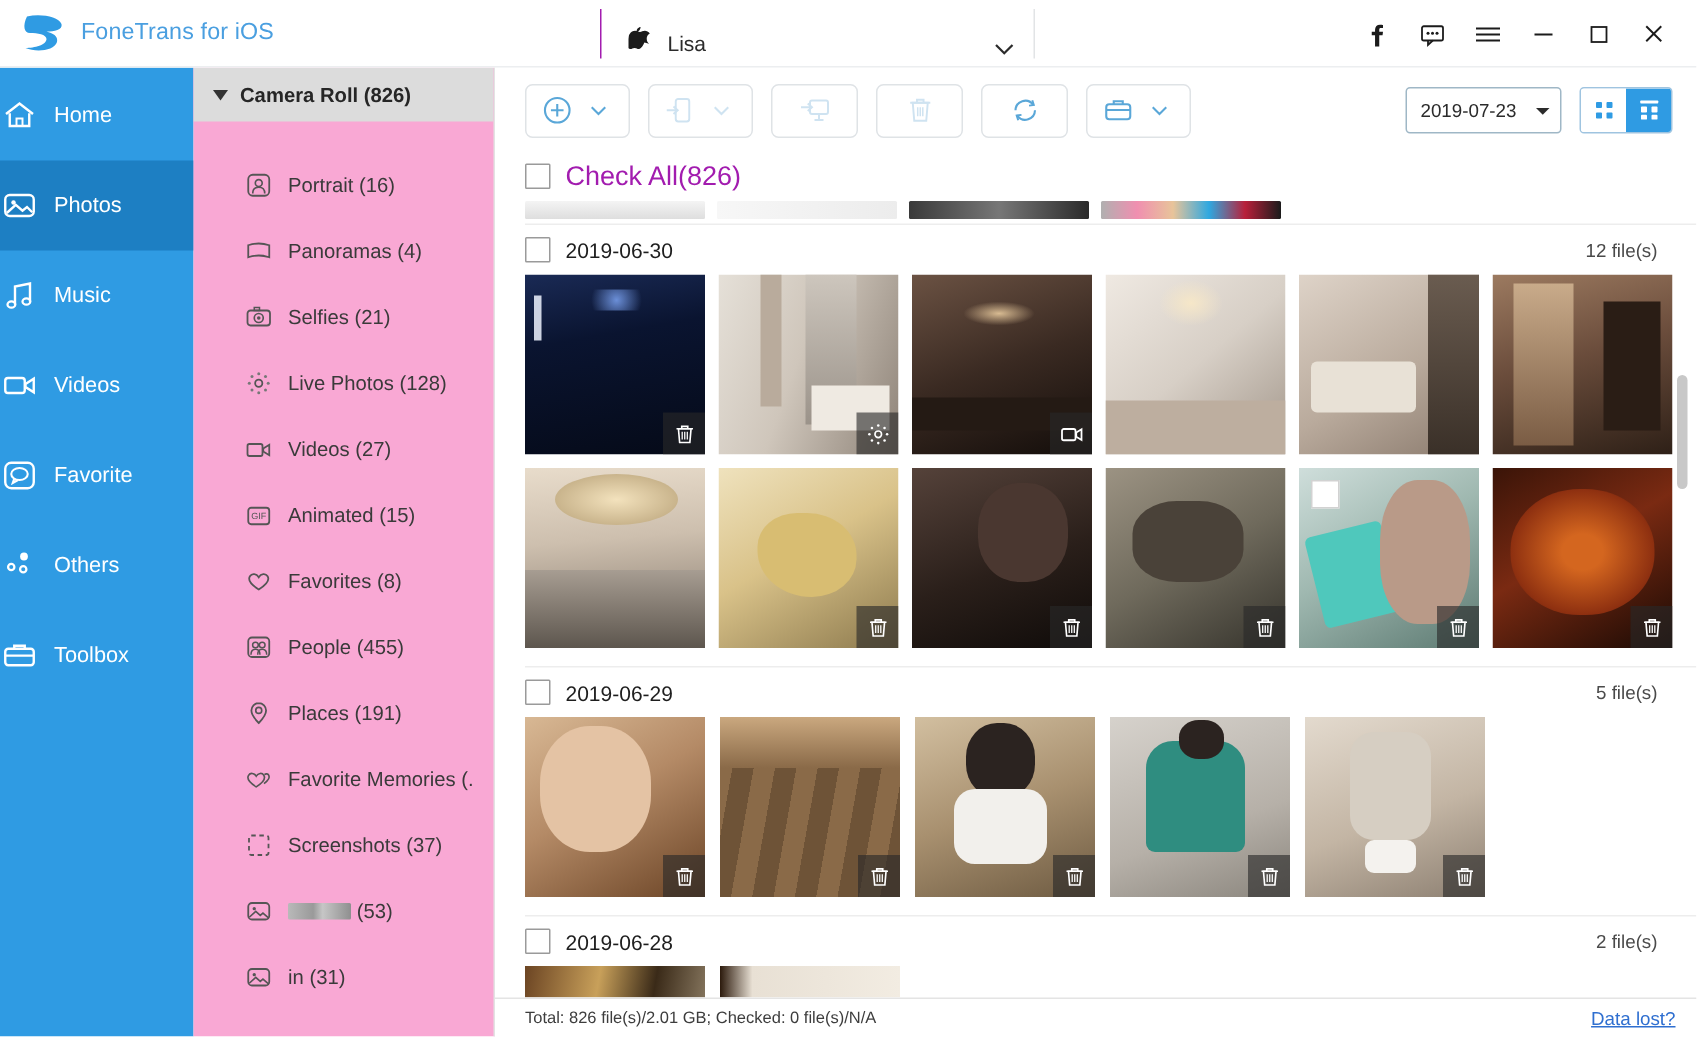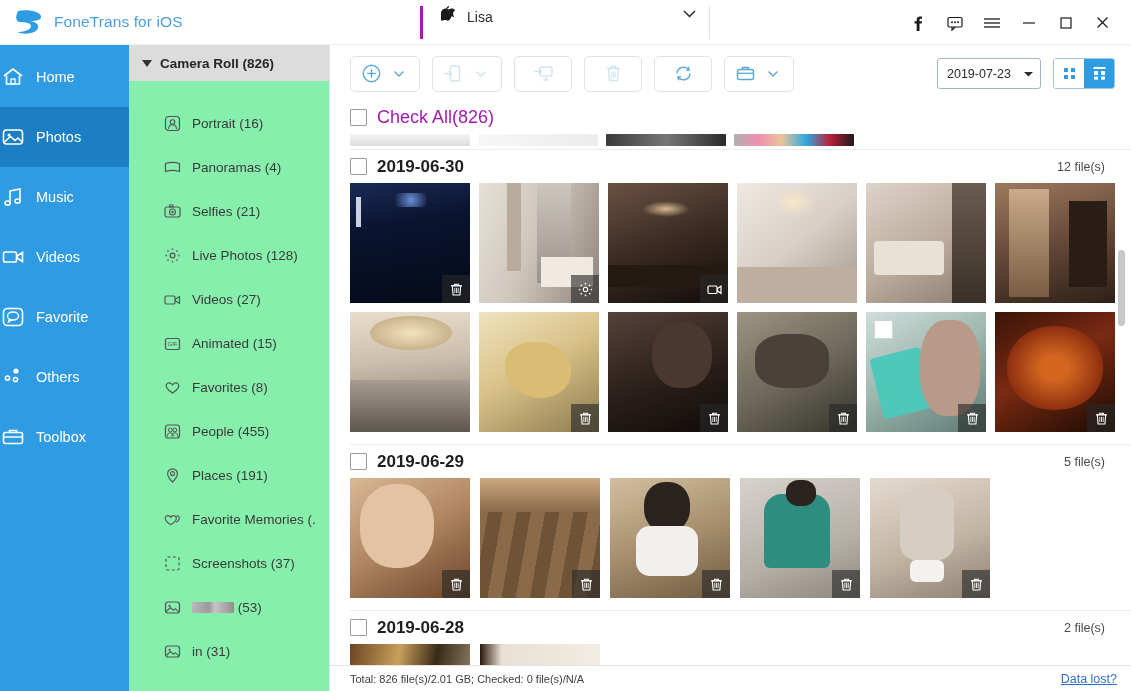--- a/index.html
+++ b/index.html
@@ -15,24 +15,23 @@
     height: 45px; flex: 0 0 45px; background: #ffffff;
     display: flex; align-items: center; position: relative;
     border-bottom: 1px solid #eceef0;
   }
   .brand { display: flex; align-items: center; gap: 10px; padding-left: 14px; width: 330px; }
   .brand-logo { width: 30px; height: 28px; position: relative; }
   .brand-name { font-size: 15.5px; color: #4a9fe0; letter-spacing: .1px; }
 
   .device-box {
     position: absolute; left: 400px; top: 6px; height: 33px; width: 290px;
-    display: flex; align-items: flex-start; justify-content: space-between;
-    border-left: 3px solid #a21caf; border-right: 1px solid #e2e4e6;
+    display: flex; align-items: flex-end; justify-content: space-between;
+    border-left: 1px solid #a21caf; border-right: 1px solid #e2e4e6;
     padding: 0 14px 0 18px;
-    margin-left: 20px;
   }
   .device-left { display: flex; align-items: center; gap: 11px; }
   .apple-logo { font-size: 17px; line-height: 1; color: #1b1b1b; }
   .device-name { font-size: 14px; color: #2b2b2b; }
   .chev-down { width: 13px; height: 13px; }
 
   .winctrls { position: absolute; right: 10px; top: 0; height: 45px; display: flex; align-items: center; gap: 0; }
   .wc { width: 37px; height: 45px; display: flex; align-items: center; justify-content: center; cursor: pointer; }
 
   
@@ -42,21 +41,21 @@
   .leftnav { width: 129px; flex: 0 0 129px; background: #2f9be3; display: flex; flex-direction: column; padding-top: 2px; }
   .nav-item {
     height: 60px; display: flex; align-items: center; gap: 11px;
     padding-left: 1px; color: #ffffff; cursor: pointer;
   }
   .nav-item.active { background: #1d7fc3; }
   .nav-label { font-size: 14.5px; color: #fff; }
   .nav-ico { width: 24px; height: 24px; flex: 0 0 24px; display: flex; align-items: center; justify-content: center; }
 
   
-  .albums { width: 201px; flex: 0 0 201px; background: #86efac; border-right: 1px solid #e3e3e3;
+  .albums { width: 201px; flex: 0 0 201px; background: #f9a8d4; border-right: 1px solid #e3e3e3;
             display: flex; flex-direction: column; overflow: hidden; }
   .album-head {
     height: 36px; flex: 0 0 36px; background: #dcdcdc;
     display: flex; align-items: center; gap: 8px; padding-left: 13px;
     font-size: 13.5px; font-weight: bold; color: #262626; cursor: pointer;
   }
   .tri { width: 0; height: 0; border-left: 5.5px solid transparent; border-right: 5.5px solid transparent; border-top: 7px solid #333; }
   .album-list { flex: 1; overflow: hidden; padding-top: 20px; }
   .album-item {
     height: 44px; display: flex; align-items: center; gap: 10px; padding-left: 34px;
@@ -97,21 +96,21 @@
 
   .scrollarea { flex: 1; position: relative; overflow: hidden; padding-left: 20px; }
 
   .partial-row { height: 14px; display: flex; gap: 8px; overflow: hidden; align-items: flex-end; }
   .partial-t { width: 120px; height: 12px; border-radius: 1px; }
 
   .group-head {
     height: 34px; display: flex; align-items: center; gap: 10px;
     border-top: 1px solid #ededed; padding-right: 26px; margin-top: 3px;
   }
-  .group-date { font-size: 17px; font-weight: bold; color: #1e1e1e; }
+  .group-date { font-size: 14px; font-weight: normal; color: #1e1e1e; }
   .group-count { margin-left: auto; font-size: 12.5px; color: #4a4a4a; }
 
   .grid { display: flex; gap: 9px; flex-wrap: nowrap; }
   .thumb { position: relative; width: 120px; height: 120px; overflow: hidden; flex: 0 0 120px; cursor: pointer; }
   .thumb.short { height: 40px; }
   .thumb-img { position: absolute; inset: 0; }
   .badge {
     position: absolute; right: 0; bottom: 0; width: 28px; height: 28px;
     background: rgba(40,40,40,.62); display: flex; align-items: center; justify-content: center;
   }

